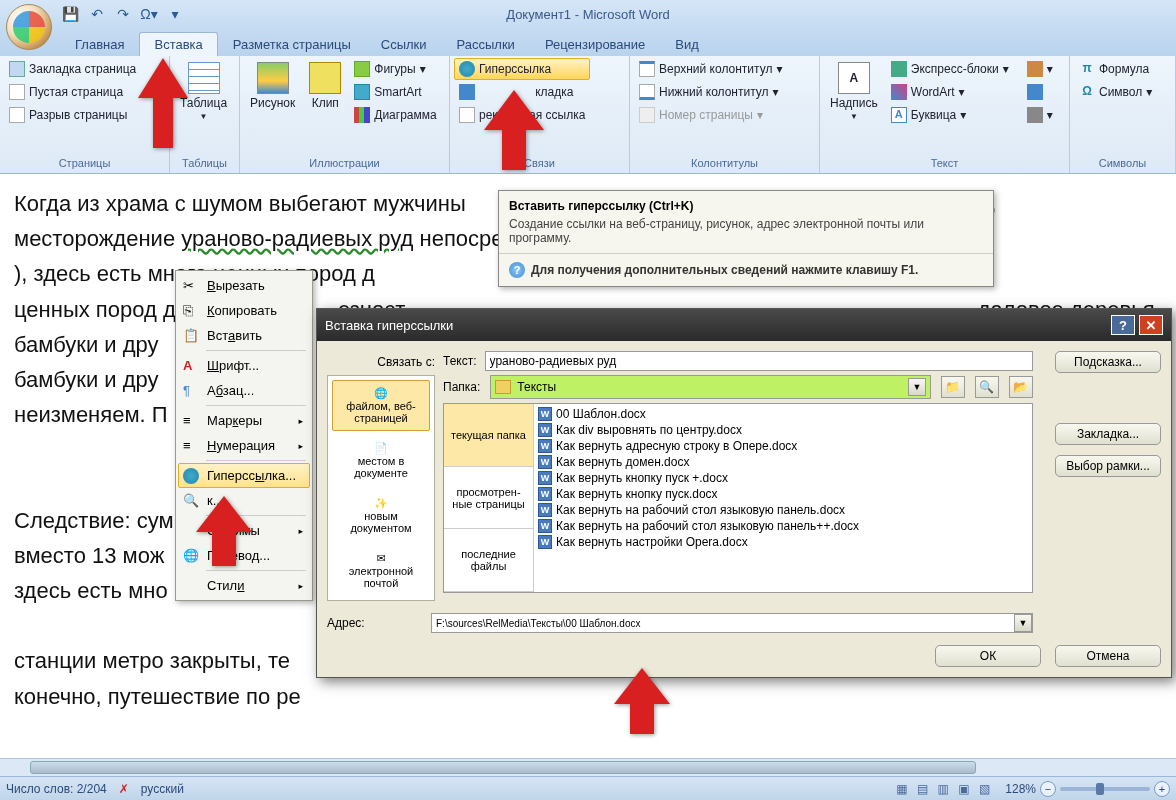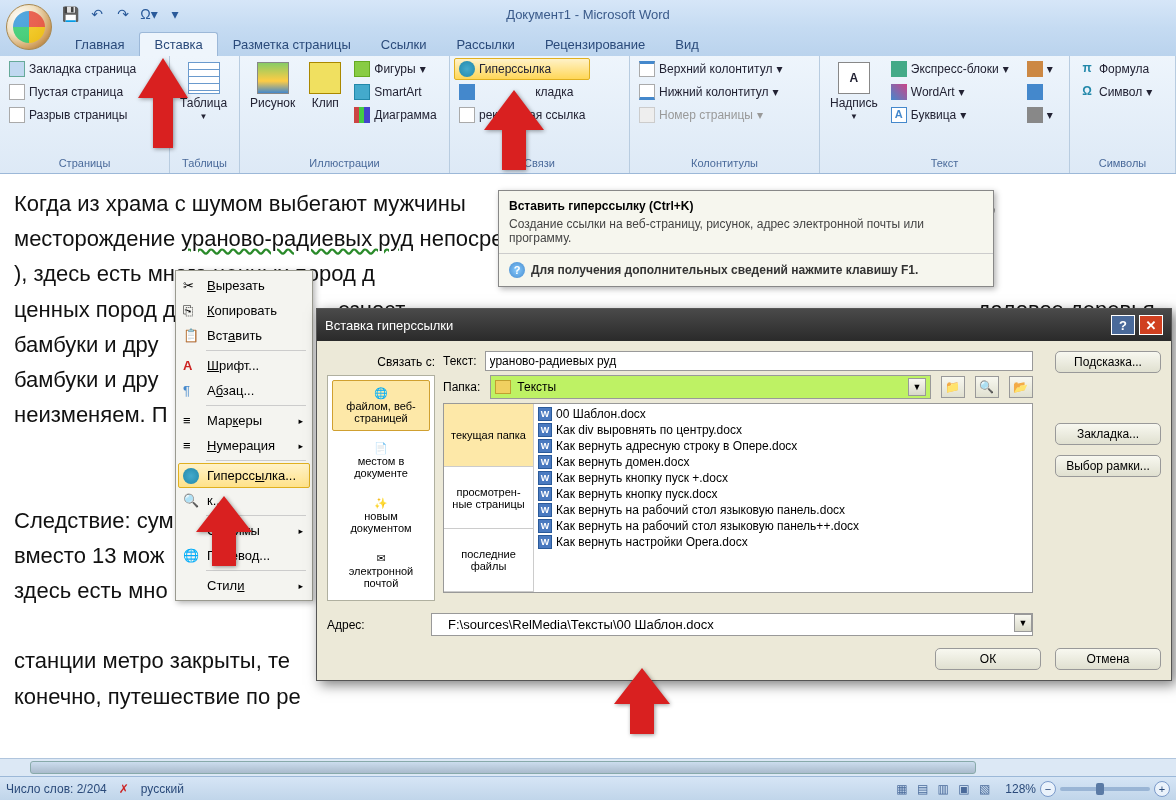--- a/index.html
+++ b/index.html
@@ -67,21 +67,21 @@
 .browse-tabs { grid-column: 2; grid-row: 3; display: flex; border: 1px solid #999; background: #fff; height: 190px; }
 .bt-left { width: 90px; display: flex; flex-direction: column; border-right: 1px solid #ccc; }
 .bt-tab { flex: 1; display: flex; align-items: center; justify-content: center; text-align: center; font-size: 11px; padding: 4px; cursor: pointer; border-bottom: 1px solid #ccc; }
 .bt-tab.sel { background: #fde8a8; }
 .bt-list { flex: 1; overflow-y: auto; padding: 2px; }
 .file-item { display: flex; align-items: center; gap: 4px; padding: 1px 2px; font-size: 12px; }
 .file-item .fi-icon { width: 14px; height: 14px; background: #4a7ac0; border: 1px solid #2a5a9a; position: relative; }
 .file-item .fi-icon::after { content:"W"; position:absolute; inset:0; color:#fff; font-size:9px; font-weight:bold; text-align:center; line-height:12px;}
 .addr-row { grid-column: 1 / 3; display: flex; align-items: center; gap: 8px; padding-top: 4px; }
 .addr-input { flex: 1; display: flex; background: #fff; border: 1px solid #999; }
-.addr-input input { flex: 1; border: none; padding: 3px 16px; font-size: 13px; outline: none; }
+.addr-input input { flex: 1; border: none; padding: 3px 4px; font-size: 10px; outline: none; }
 .side-btns { grid-column: 3; grid-row: 1 / 4; display: flex; flex-direction: column; gap: 10px; align-items: flex-end; }
 .winbtn { min-width: 106px; padding: 3px 10px; background: linear-gradient(#f8f8f0,#e0e0d0); border: 1px solid #999; border-radius: 5px; cursor: pointer; font-size: 12px; }
 .dlg-foot { grid-column: 1 / 4; display: flex; justify-content: flex-end; gap: 14px; padding-top: 8px; }
 
 
 .statusbar { position: absolute; bottom: 0; left: 0; right: 0; height: 24px; background: linear-gradient(#d6e5f5,#c0d5ea); border-top: 1px solid #9cb8d8; display: flex; align-items: center; font-size: 12px; color: #2a4a7a; padding: 0 6px; gap: 12px; }
 .statusbar .spacer { flex: 1; }
 .zoom { display: flex; align-items: center; gap: 4px; }
 .zoom-btn { width: 16px; height: 16px; border: 1px solid #7a9aca; border-radius: 50%; display: flex; align-items: center; justify-content: center; font-size: 11px; cursor: pointer; background: #eaf2fb; }
 .slider { width: 90px; height: 4px; background: #9ab5d5; position: relative; border-radius: 2px; }

